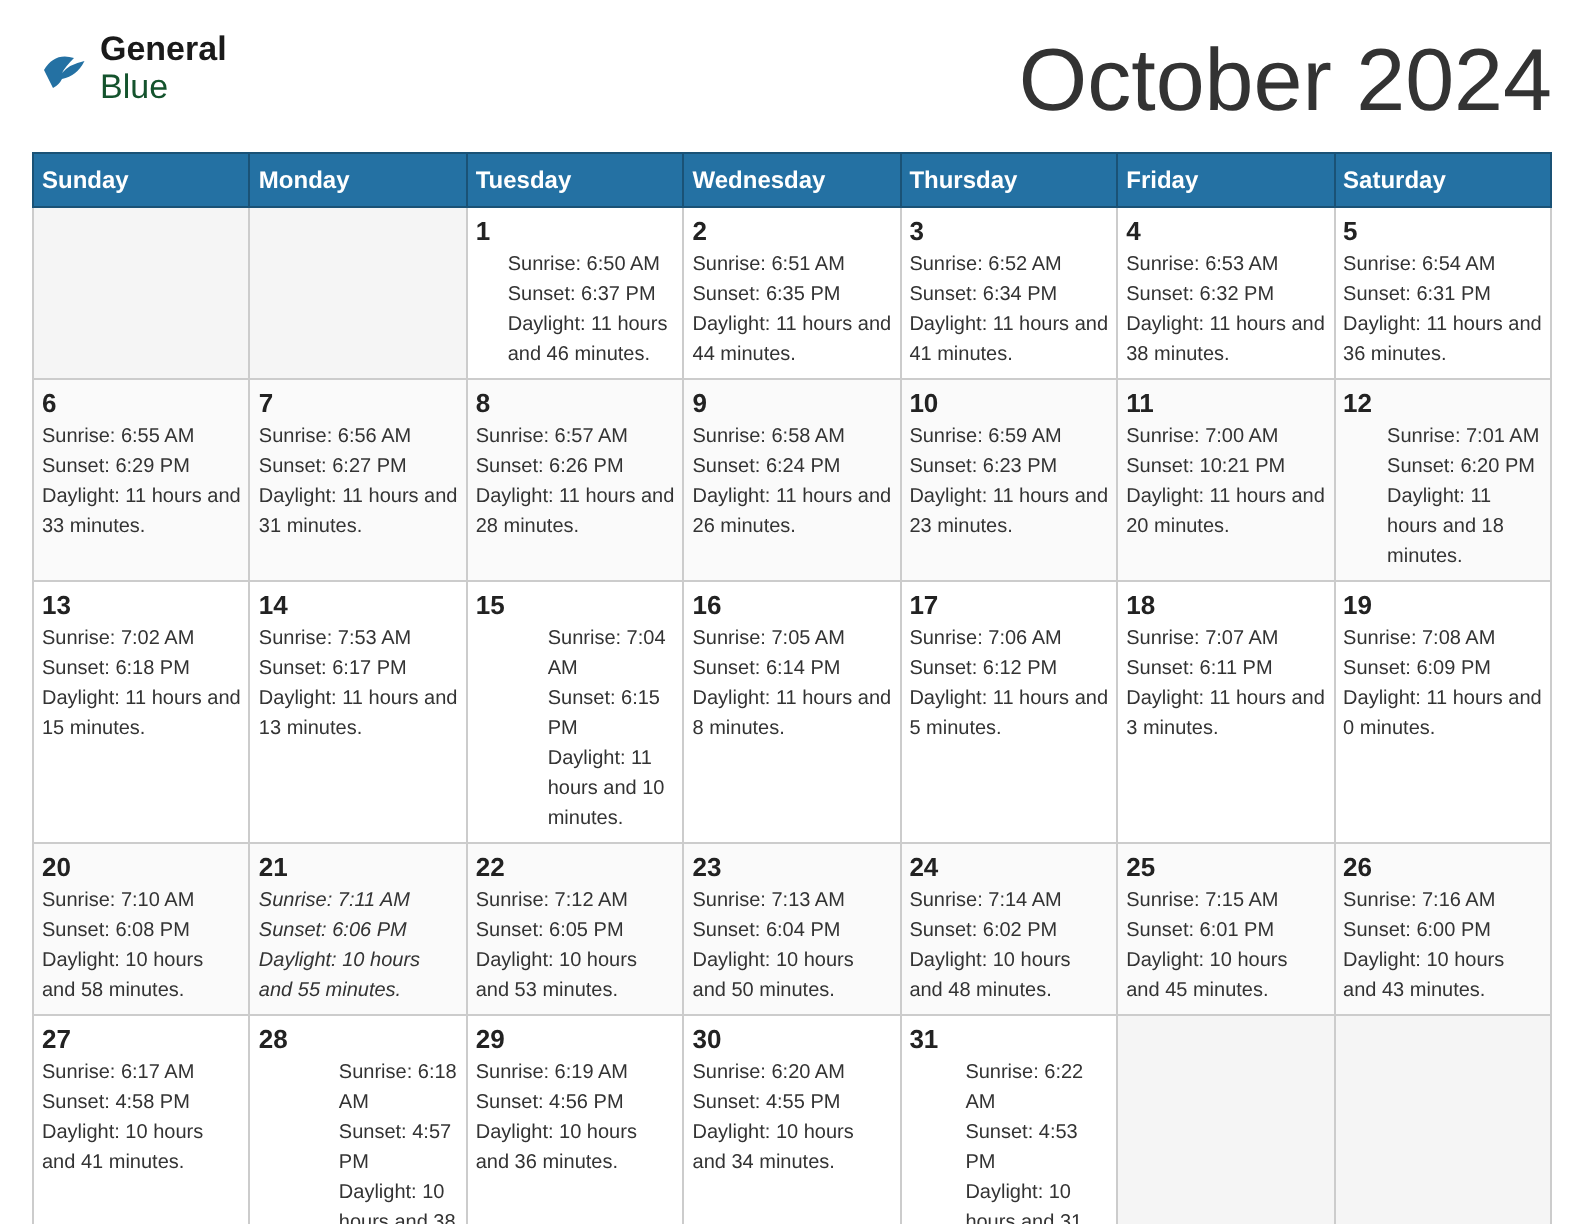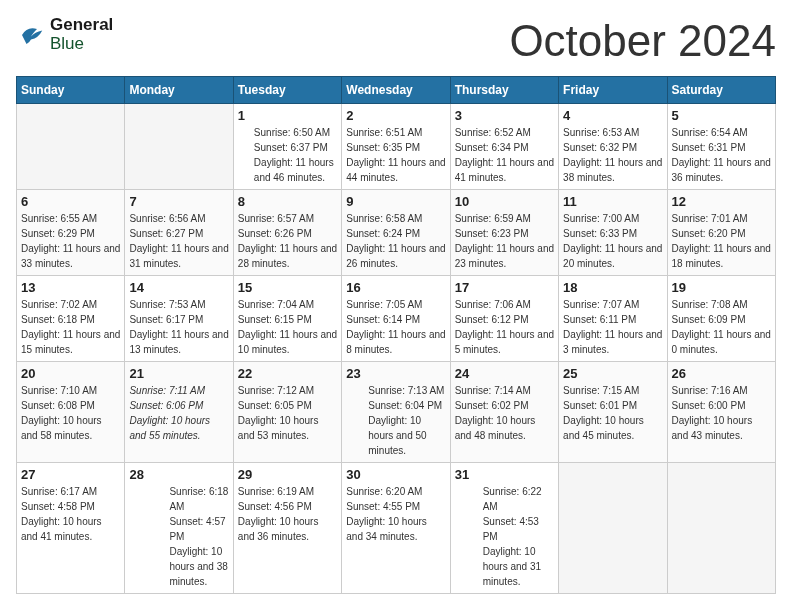--- a/index.html
+++ b/index.html
@@ -170,46 +170,46 @@
         </td>
         <td>
           <span class="day-num">10</span>
           <div class="day-detail" style="white-space: pre-line;">Sunrise: 6:59 AM
 Sunset: 6:23 PM
 Daylight: 11 hours and 23 minutes.</div>
         </td>
         <td>
           <span class="day-num">11</span>
           <div class="day-detail" style="white-space: pre-line;">Sunrise: 7:00 AM
-Sunset: 6:33 PM
+Sunset: 10:21 PM
 Daylight: 11 hours and 20 minutes.</div>
         </td>
         <td>
           <span class="day-num">12</span>
-          <div class="day-detail" style="white-space: pre-line;">Sunrise: 7:01 AM
+          <div class="day-detail" style="white-space: pre-line; margin-left: 22px;">Sunrise: 7:01 AM
 Sunset: 6:20 PM
 Daylight: 11 hours and 18 minutes.</div>
         </td>
       </tr>
       <tr>
         <td>
           <span class="day-num">13</span>
           <div class="day-detail" style="white-space: pre-line;">Sunrise: 7:02 AM
 Sunset: 6:18 PM
 Daylight: 11 hours and 15 minutes.</div>
         </td>
         <td>
           <span class="day-num">14</span>
           <div class="day-detail" style="white-space: pre-line;">Sunrise: 7:53 AM
 Sunset: 6:17 PM
 Daylight: 11 hours and 13 minutes.</div>
         </td>
         <td>
           <span class="day-num">15</span>
-          <div class="day-detail" style="white-space: pre-line;">Sunrise: 7:04 AM
+          <div class="day-detail" style="white-space: pre-line; margin-left: 36px;">Sunrise: 7:04 AM
 Sunset: 6:15 PM
 Daylight: 11 hours and 10 minutes.</div>
         </td>
         <td>
           <span class="day-num">16</span>
           <div class="day-detail" style="white-space: pre-line;">Sunrise: 7:05 AM
 Sunset: 6:14 PM
 Daylight: 11 hours and 8 minutes.</div>
         </td>
         <td>
@@ -245,21 +245,21 @@
 Daylight: 10 hours and 55 minutes.</div>
         </td>
         <td>
           <span class="day-num">22</span>
           <div class="day-detail" style="white-space: pre-line;">Sunrise: 7:12 AM
 Sunset: 6:05 PM
 Daylight: 10 hours and 53 minutes.</div>
         </td>
         <td>
           <span class="day-num">23</span>
-          <div class="day-detail" style="white-space: pre-line; margin-left: 22px;">Sunrise: 7:13 AM
+          <div class="day-detail" style="white-space: pre-line;">Sunrise: 7:13 AM
 Sunset: 6:04 PM
 Daylight: 10 hours and 50 minutes.</div>
         </td>
         <td>
           <span class="day-num">24</span>
           <div class="day-detail" style="white-space: pre-line;">Sunrise: 7:14 AM
 Sunset: 6:02 PM
 Daylight: 10 hours and 48 minutes.</div>
         </td>
         <td>

